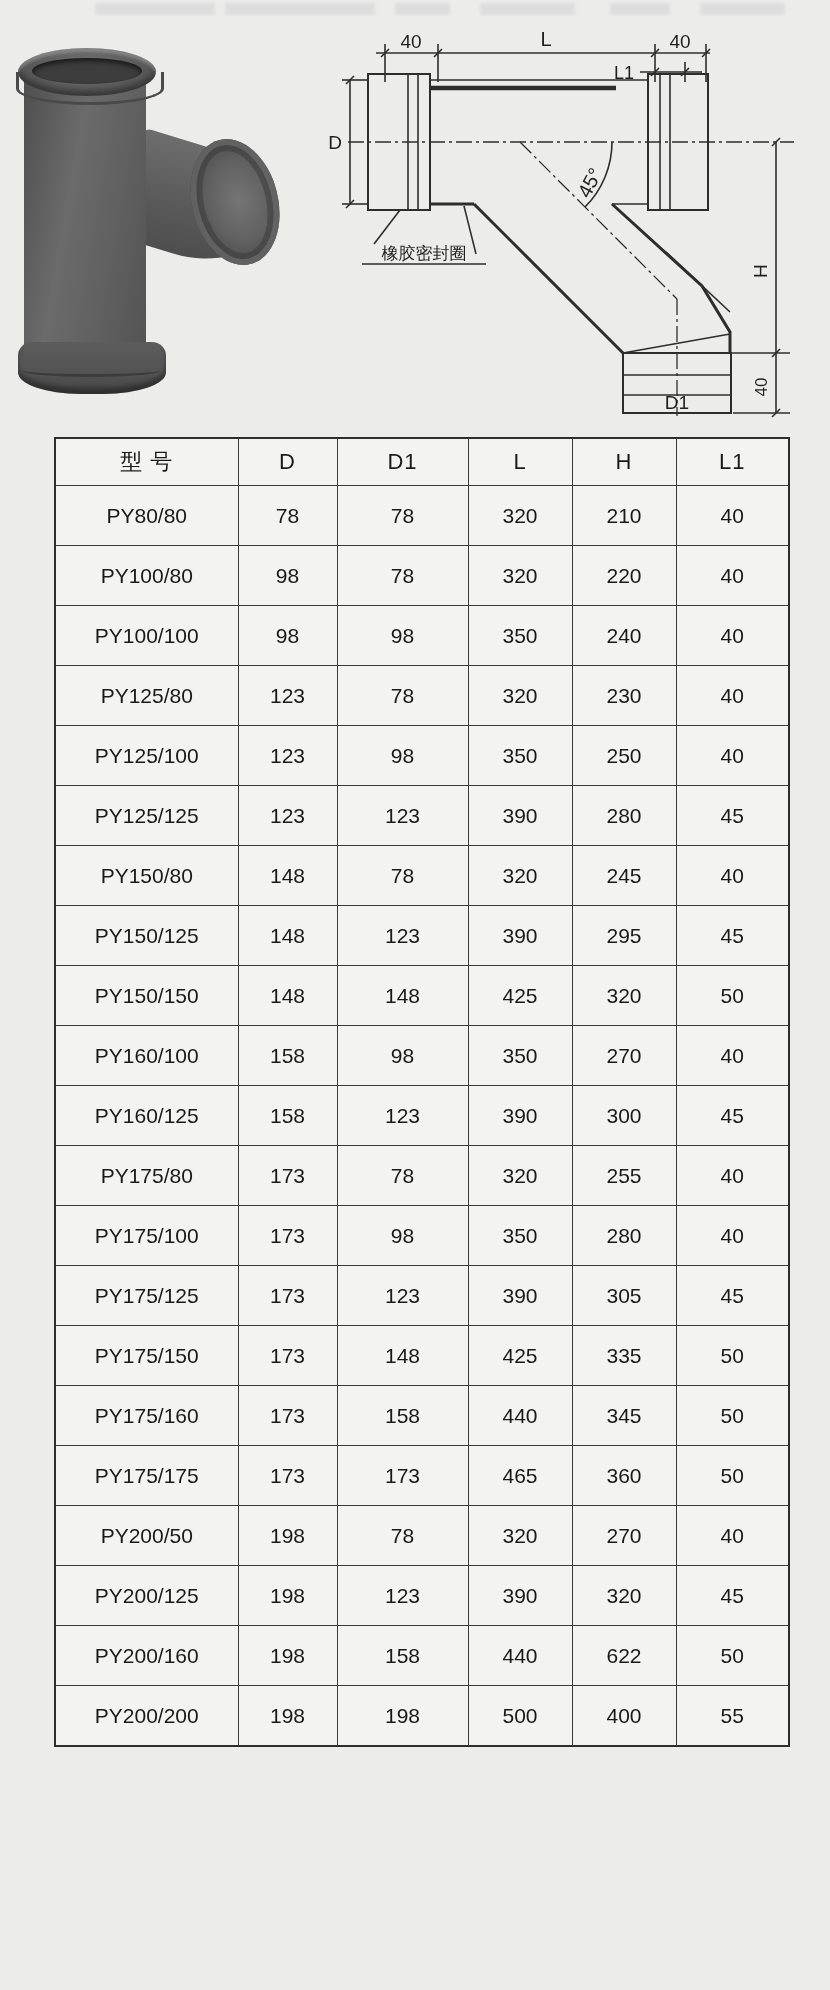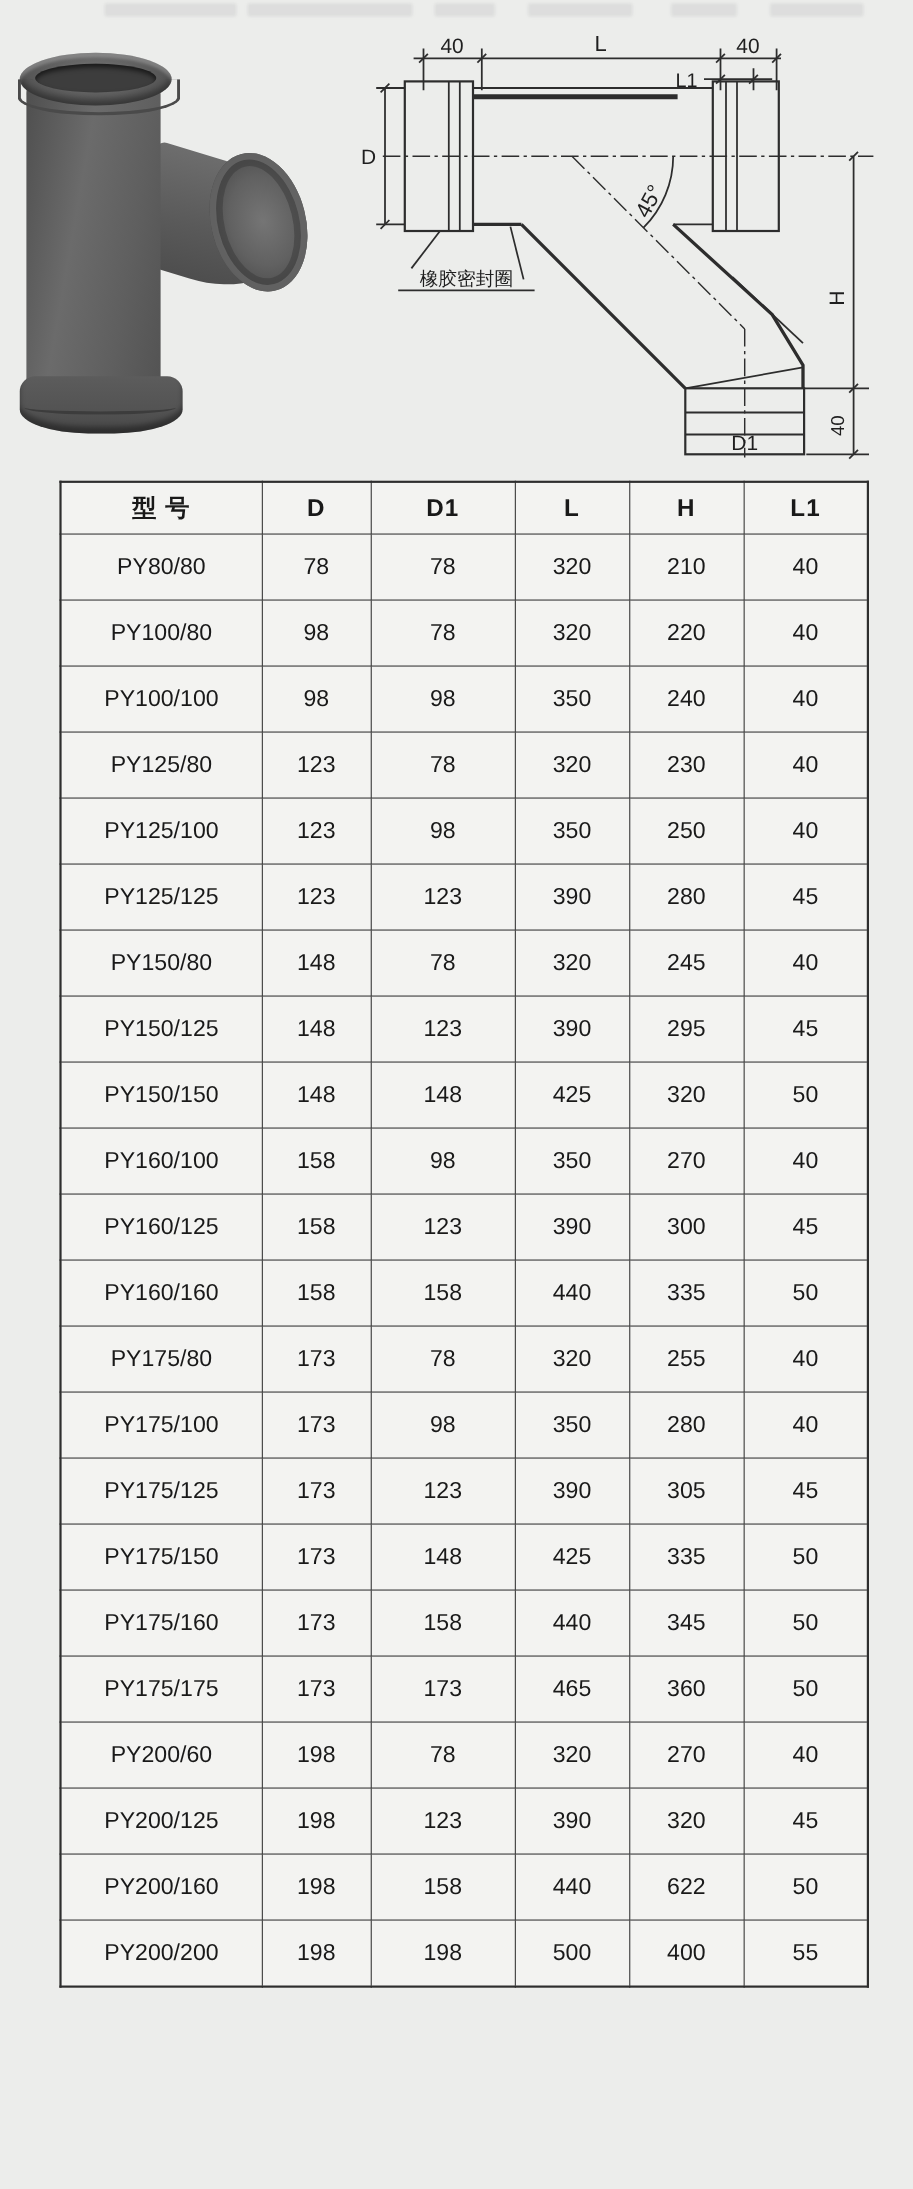--- a/index.html
+++ b/index.html
@@ -42,21 +42,21 @@
   .drawing{position:absolute;left:278px;top:16px;width:552px;height:404px;}
   .drawing svg{display:block;}
   .drawing text{font-family:"Liberation Sans",sans-serif;fill:#1f1f1f;}
   
   table.dims{position:absolute;left:54px;top:437px;width:734px;border-collapse:collapse;
     table-layout:fixed;background:#f3f3f1;}
   table.dims th, table.dims td{
     border:1.6px solid #3a3a3a;text-align:center;vertical-align:middle;
     font-size:21px;color:#191919;padding:0;height:59px;
     font-family:"Liberation Sans",sans-serif;}
-  table.dims thead th{height:46px;font-size:22px;font-weight:bold;letter-spacing:1px;}
+  table.dims thead th{height:46px;font-size:22px;font-weight:normal;letter-spacing:1px;}
   table.dims{border:2.6px solid #2e2e2e;}
   col.c-model{width:183px;} col.c-d{width:99px;} col.c-d1{width:131px;}
   col.c-l{width:104px;} col.c-h{width:104px;} col.c-l1{width:113px;}
 </style>
 </head>
 <body>
 
 <div class="ghost-band">
   <i style="left:95px;width:120px"></i>
     <i style="left:225px;width:150px"></i>
@@ -256,28 +256,20 @@
       </tr>
       <tr>
         <td>PY160/125</td>
         <td>158</td>
         <td>123</td>
         <td>390</td>
         <td>300</td>
         <td>45</td>
       </tr>
       <tr>
-        <td>PY160/160</td>
-        <td>158</td>
-        <td>158</td>
-        <td>440</td>
-        <td>335</td>
-        <td>50</td>
-      </tr>
-      <tr>
         <td>PY175/80</td>
         <td>173</td>
         <td>78</td>
         <td>320</td>
         <td>255</td>
         <td>40</td>
       </tr>
       <tr>
         <td>PY175/100</td>
         <td>173</td>
@@ -312,21 +304,21 @@
       </tr>
       <tr>
         <td>PY175/175</td>
         <td>173</td>
         <td>173</td>
         <td>465</td>
         <td>360</td>
         <td>50</td>
       </tr>
       <tr>
-        <td>PY200/60</td>
+        <td>PY200/50</td>
         <td>198</td>
         <td>78</td>
         <td>320</td>
         <td>270</td>
         <td>40</td>
       </tr>
       <tr>
         <td>PY200/125</td>
         <td>198</td>
         <td>123</td>

